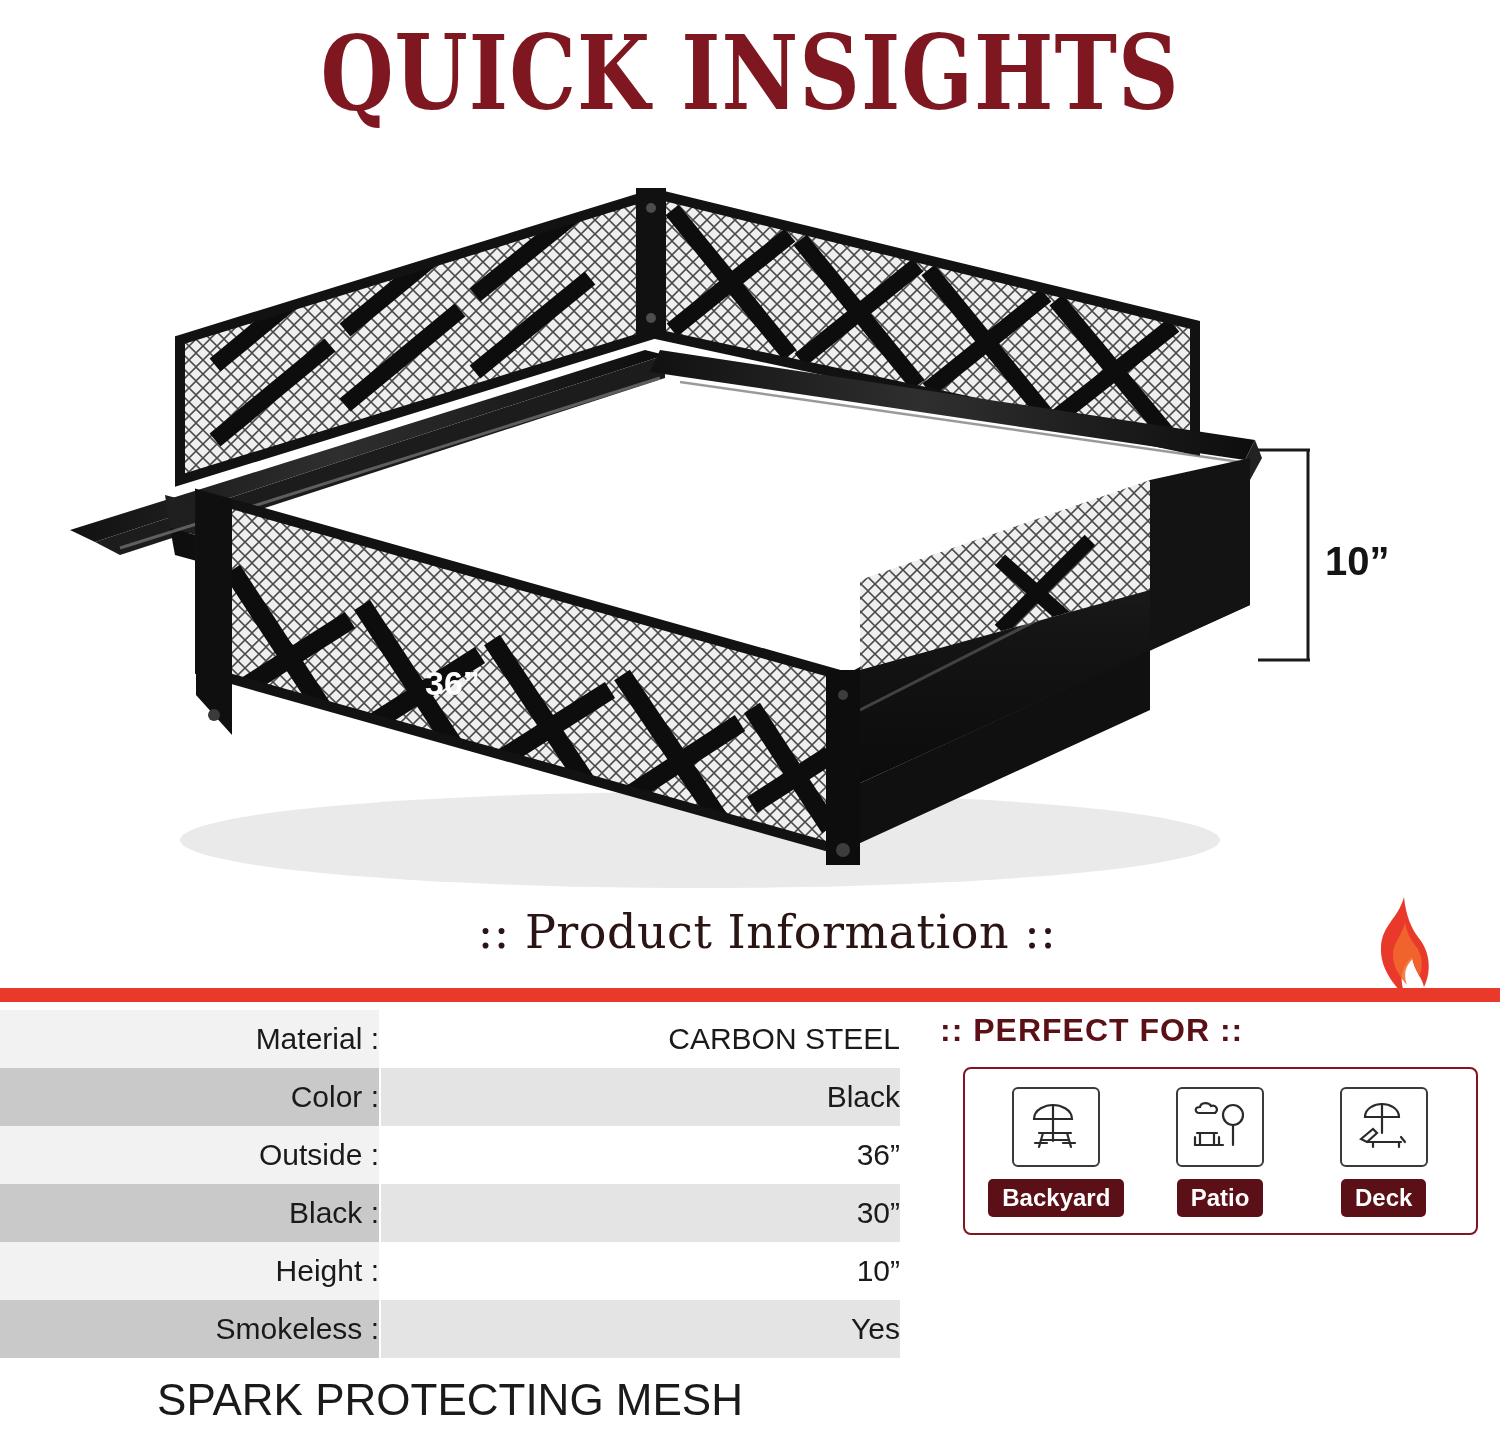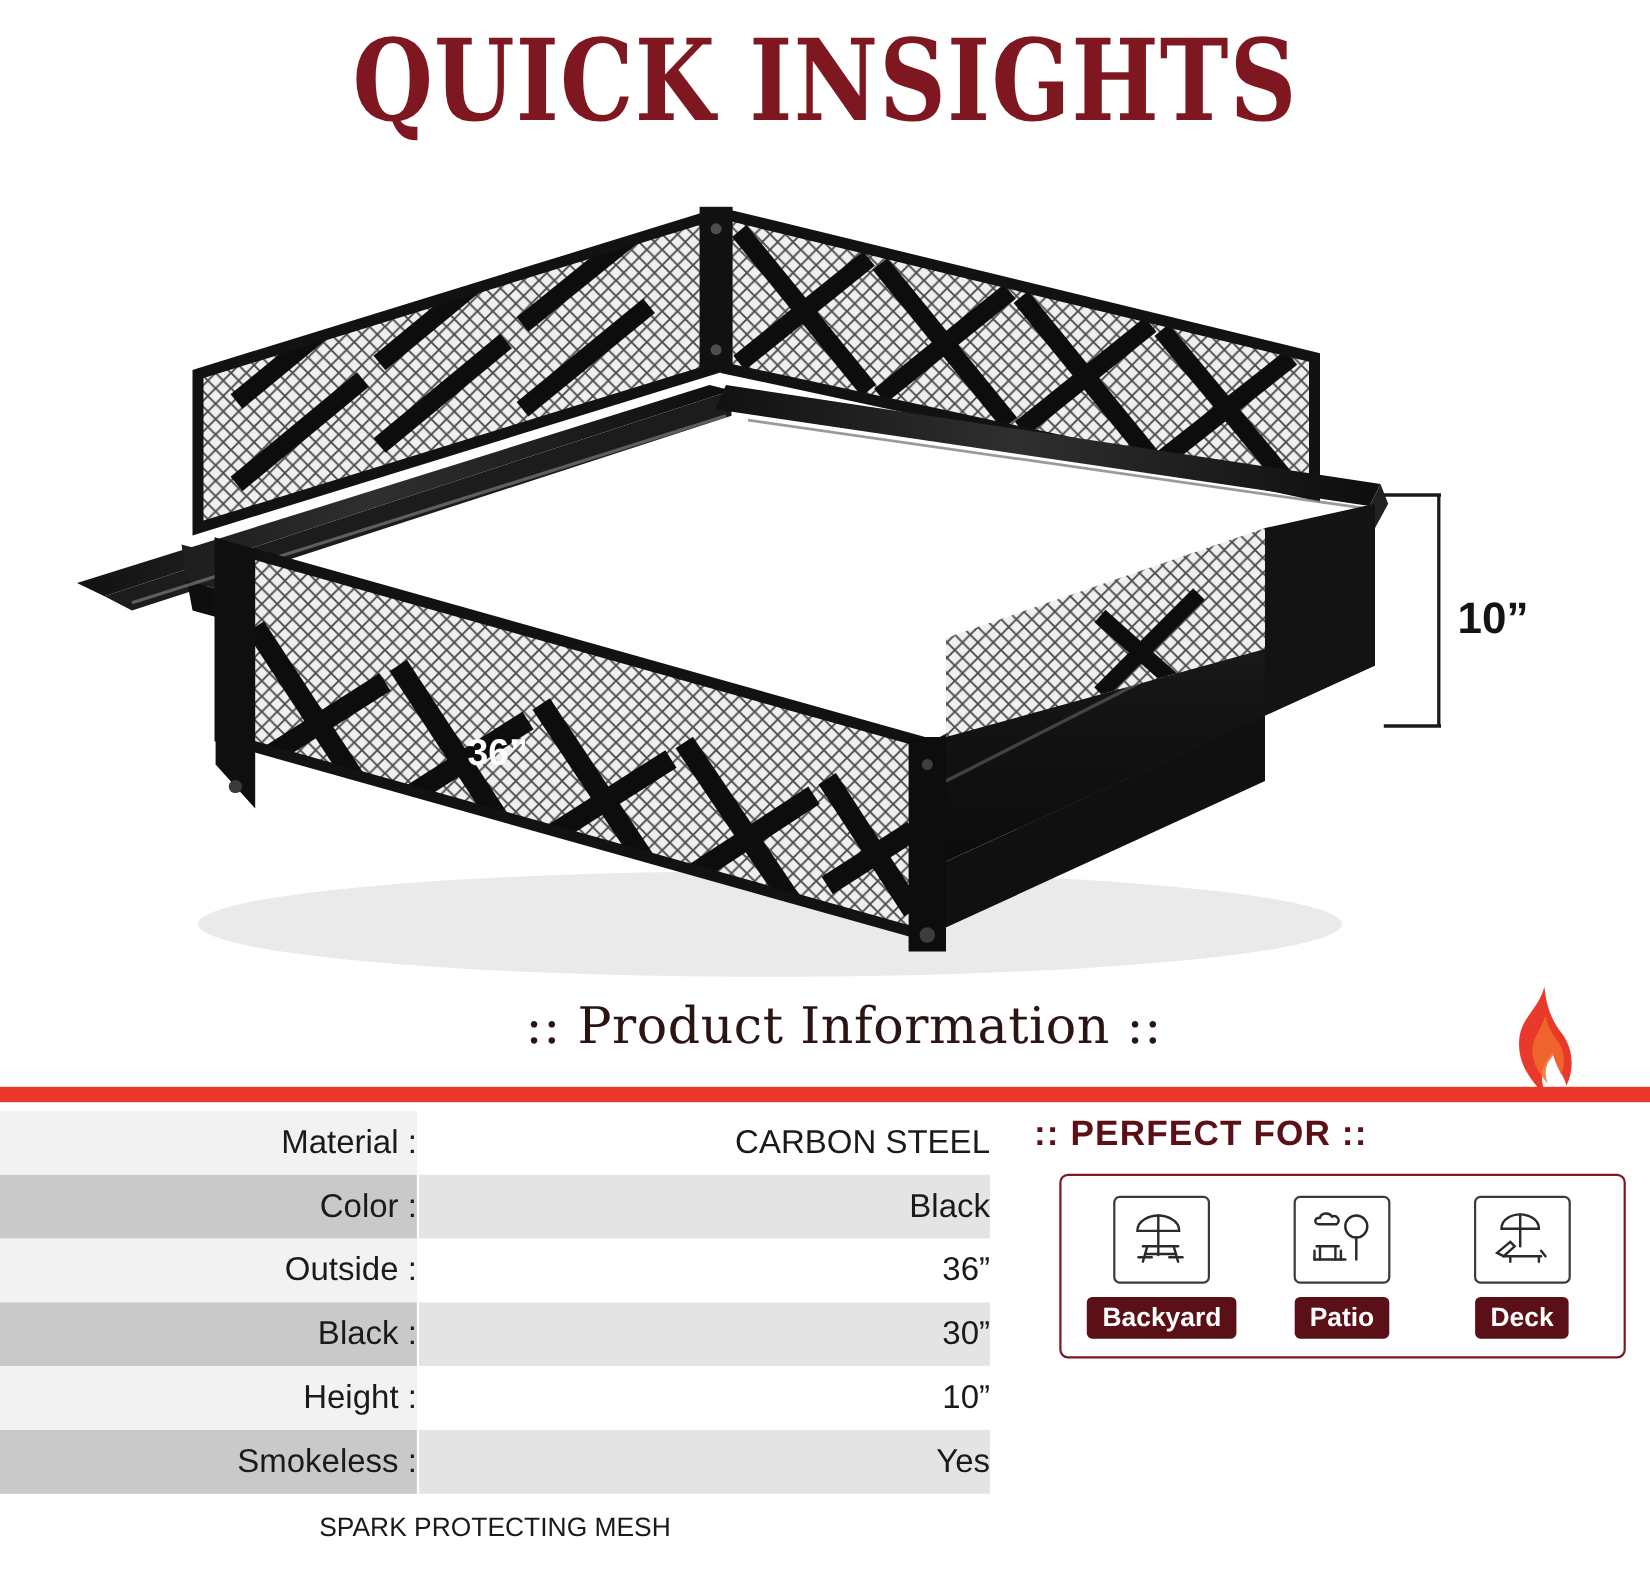--- a/index.html
+++ b/index.html
@@ -152,21 +152,21 @@
     padding:5px 14px;
     border-radius:5px;
     white-space:nowrap;
   }
   
   .footer-note{
     position:absolute;
     left:0;top:1375px;
     width:900px;
     text-align:center;
-    font-size:24px;
+    font-size:44px;
     color:#1a1a1a;
   }
   .bottom-strip{
     position:absolute;
     left:0;top:1432px;
     width:1500px;height:10px;
     background:#ffffff;
   }
 </style>
 </head>

